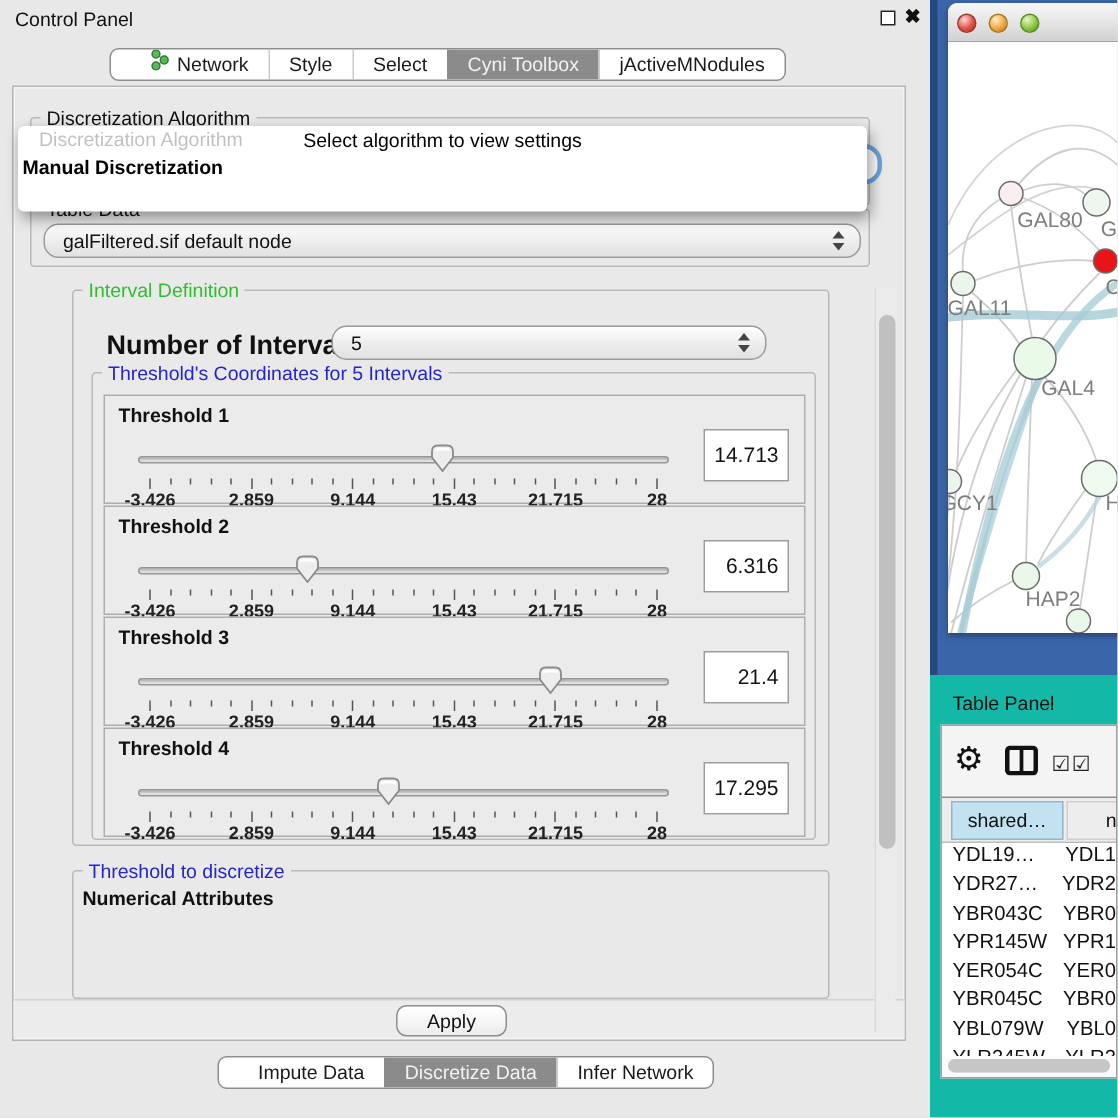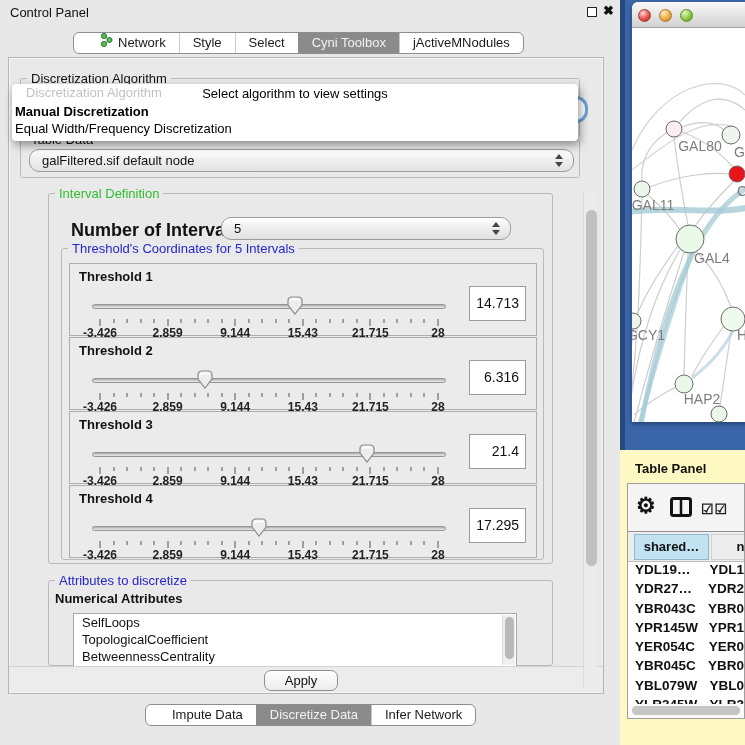--- a/index.html
+++ b/index.html
@@ -68,21 +68,21 @@
   
   #net-frame { position:absolute; left:620px; top:0; width:125px; height:450px; background:#3a66a9; border-left:5px solid #26497f; }
   #net-window { position:absolute; left:7px; top:2px; width:118px; height:420px; background:#fff; border-radius:6px 0 0 0; overflow:hidden; box-shadow:0 2px 5px rgba(0,0,0,.35); }
   #net-titlebar { position:absolute; left:0; top:0; right:0; height:26px; background:linear-gradient(#f8f8f8,#d2d2d2); border-bottom:1px solid #a2a2a2; border-radius:6px 0 0 0; }
   .light { position:absolute; top:7px; width:13px; height:13px; border-radius:50%; }
   #light-red   { left:6px;  background:radial-gradient(circle at 35% 28%, #ffd9d6, #e1524a 55%, #a92e28); border:1px solid #9c3a33;}
   #light-yellow{ left:27px; background:radial-gradient(circle at 35% 28%, #ffeec9, #efA83d 55%, #b97d20); border:1px solid #a87a2a;}
   #light-green { left:48px; background:radial-gradient(circle at 35% 28%, #e4f7c8, #8cc841 55%, #59921f); border:1px solid #5e8f2c;}
   #net-canvas { position:absolute; left:0; top:26px; right:0; bottom:0; background:#fff; overflow:hidden; }
 
-  #table-region { position:absolute; left:620px; top:450px; width:125px; height:295px; background:#fef9c3;font-weight:bold; }
+  #table-region { position:absolute; left:620px; top:450px; width:125px; height:295px; background:#14b8a6; }
   #tp-title { position:absolute; left:15px; top:11px; font-size:13px; color:#111; }
   #tp-box { position:absolute; left:7px; top:33px; width:118px; height:236px; background:#fafafa; border:1px solid #9e9e9e; overflow:hidden; }
   #tp-toolbar { position:absolute; left:0; top:0; right:0; height:48px; background:#f4f4f4; border-bottom:1px solid #8f8f8f; }
   #gear-ic { position:absolute; left:8px; top:9px; font-size:22px; color:#111; }
   #col-ic { position:absolute; left:42px; top:13px; }
   #checks-ic { position:absolute; left:73px; top:17px; font-size:14px; color:#222; letter-spacing:1px; }
   #tp-header { position:absolute; left:0; top:48px; right:0; height:30px; background:#ededed; border-bottom:1px solid #bdbdbd; }
   #hdr-c1 { position:absolute; left:6px; top:2px; width:75px; height:26px; background:#c3e2f1; border:1px solid #8fb7cc; font-size:13px; color:#111; text-align:center; line-height:24px; }
   #hdr-c2 { position:absolute; left:83px; top:2px; width:85px; height:26px; background:#ededed; border:1px solid #d0d0d0; font-size:13px; color:#111; text-align:center; line-height:24px; }
   #tp-body { position:absolute; left:0; top:78px; right:0; bottom:14px; background:#fff; overflow:hidden; }
@@ -135,21 +135,20 @@
 
     <div class="group" style="left:20px; top:78px; width:560px; height:59px;">
       <span class="gtitle">Discretization Algorithm</span>
     </div>
     <div id="focus-ring"></div>
 
     <div id="algo-popup">
       <div id="ghost-title">Discretization Algorithm</div>
       <div id="popup-hint">Select algorithm to view settings</div>
       <div id="popup-opt-0" class="popup-opt">Manual Discretization</div>
-      <div id="popup-opt-1" class="popup-opt">Equal Width/Frequency Discretization</div>
     </div>
 
     <div class="group" style="left:20px; top:139px; width:560px; height:39px;">
       <span class="gtitle">Table Data</span>
       <div class="combo" style="left:8px; top:9px; width:545px; height:23px;">
         <span>galFiltered.sif default node</span>
         <span class="stepper">
             <div class="up"></div>
             <div class="dn"></div>
           </span>
@@ -348,30 +347,22 @@
                     <path d="M3,3 Q8,1.5 13,3 L13,5 Q8,3.5 3,5 Z" fill="#ffffff" opacity="0.8"></path>
                   </svg></div>
               </div>
             </div>
           <div class="val-box">17.295</div>
         </div>
       </div>
     </div>
 
     <div class="group" style="left:48px; top:580px; width:505px; height:86px;">
-      <span class="gtitle blue">Attributes to discretize</span>
+      <span class="gtitle blue">Threshold to discretize</span>
       <div style="position:absolute; left:6px; top:10px; font-size:13px; font-weight:bold; color:#111;">Numerical Attributes</div>
-      <div id="attr-list">
-        <div class="attr-item">SelfLoops</div>
-        <div class="attr-item">TopologicalCoefficient</div>
-        <div class="attr-item">BetweennessCentrality</div>
-        <div id="attr-scroll">
-            <div id="attr-thumb"></div>
-          </div>
-      </div>
     </div>
 
     <div id="apply-bar">
       <div id="apply-btn">Apply</div>
     </div>
 
     <div id="main-vscroll">
         <div id="main-vthumb"></div>
       </div>
 

